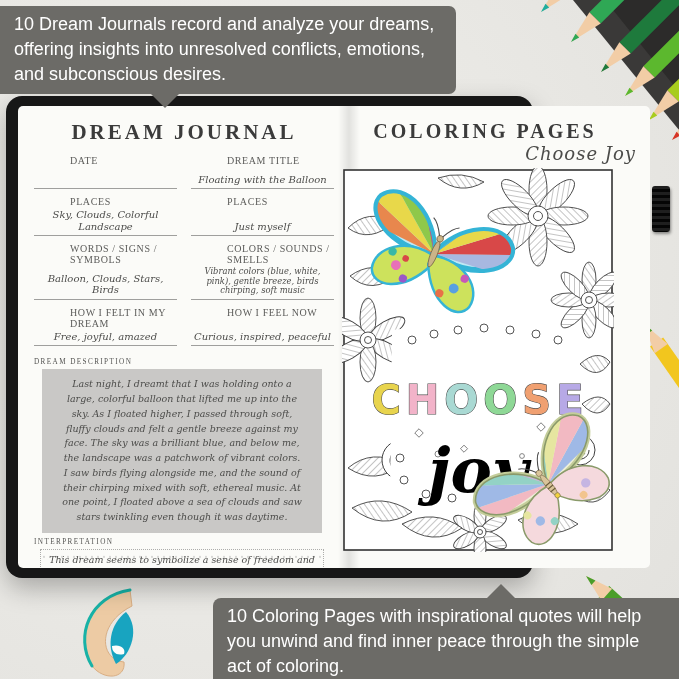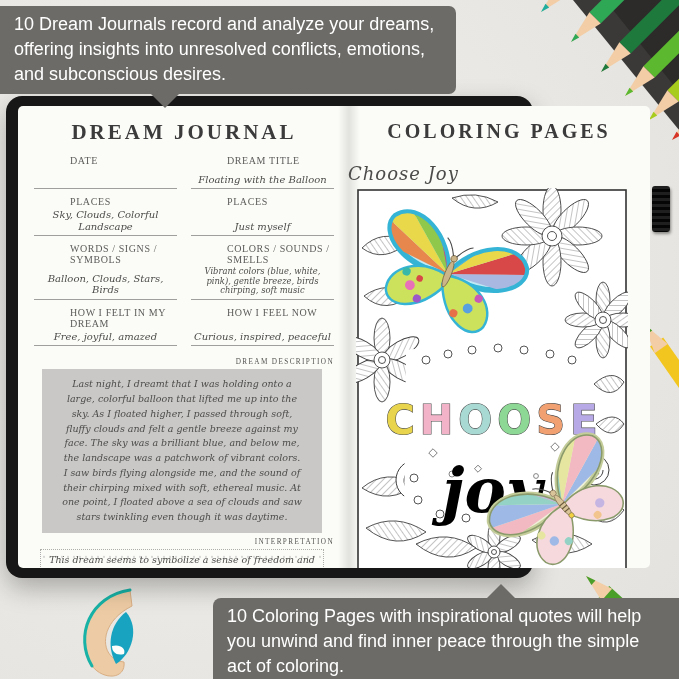--- a/index.html
+++ b/index.html
@@ -11,37 +11,37 @@
   
   .journal{position:absolute;left:6px;top:96px;width:527px;height:482px;
     background:var(--journal_cover);border-radius:16px;
     box-shadow:0 10px 26px rgba(0,0,0,.28);}
   .pages{position:absolute;left:12px;top:10px;width:632px;height:462px;
     background:var(--page);border-radius:5px;overflow:hidden;}
   .seam{position:absolute;left:320px;top:0;width:22px;height:462px;
     background:linear-gradient(90deg,rgba(0,0,0,0) 0%,rgba(0,0,0,.10) 50%,rgba(0,0,0,0) 100%);}
 
   .page-left{position:absolute;left:0;top:0;width:330px;height:462px;padding:14px 14px 6px 16px;}
-  .page-right{position:absolute;left:330px;top:0;width:302px;height:462px;padding:14px 0 0 0;}
+  .page-right{position:absolute;left:316px;top:0;width:302px;height:462px;padding:14px 0 0 0;}
 
   .page-title{margin:0;text-align:center;font-family:"Liberation Serif",serif;
     font-weight:600;font-size:21px;letter-spacing:3px;color:#3b3b3b;}
   .page-right .page-title{font-size:20px;}
-  .subtitle{text-align:left;font-family:"DejaVu Sans",sans-serif;font-style:italic;
-    font-size:18px;letter-spacing:1px;color:#3f3f3f;margin-top:20px;}
+  .subtitle{text-align:right;font-family:"DejaVu Sans",sans-serif;font-style:italic;
+    font-size:18px;letter-spacing:1px;color:#3f3f3f;margin-top:0;}
 
   .fields{display:grid;grid-template-columns:1fr 1fr;column-gap:14px;margin-top:10px;}
   .cell{border-bottom:1px solid #9f9f9d;margin-bottom:7px;min-height:34px;
     display:flex;flex-direction:column;justify-content:space-between;}
   .lbl{font-family:"Liberation Serif",serif;font-size:10px;letter-spacing:.6px;color:#5c5c5a;padding-left:36px;}
   .script{font-family:"DejaVu Serif",serif;font-style:italic;color:var(--ink);}
   .val{font-size:10px;text-align:center;padding:2px 0 3px;min-height:15px;line-height:1.15;}
   .val.small{font-size:8.4px;}
 
-  .sec-lbl{text-align:right;font-family:"Liberation Serif",serif;font-size:7.2px;
+  .sec-lbl{text-align:left;font-family:"Liberation Serif",serif;font-size:7.2px;
     letter-spacing:1.4px;color:#535351;margin:5px 0 3px;}
   .desc{background:var(--desc_box);font-size:9.5px;line-height:1.55;text-align:center;
     padding:8px 20px;margin:1px 12px 0 8px;}
   .interp{font-size:9.5px;line-height:1.44;text-align:center;padding:3px 7px;margin:1px 10px 0 6px;
     border:1px dotted #adadab;
     background-image:radial-gradient(circle,#c6c6c4 .6px,transparent .9px);
     background-size:6px 13.7px;}
 
   .artwork{display:block;margin:4px 0 0 8px;}
 

